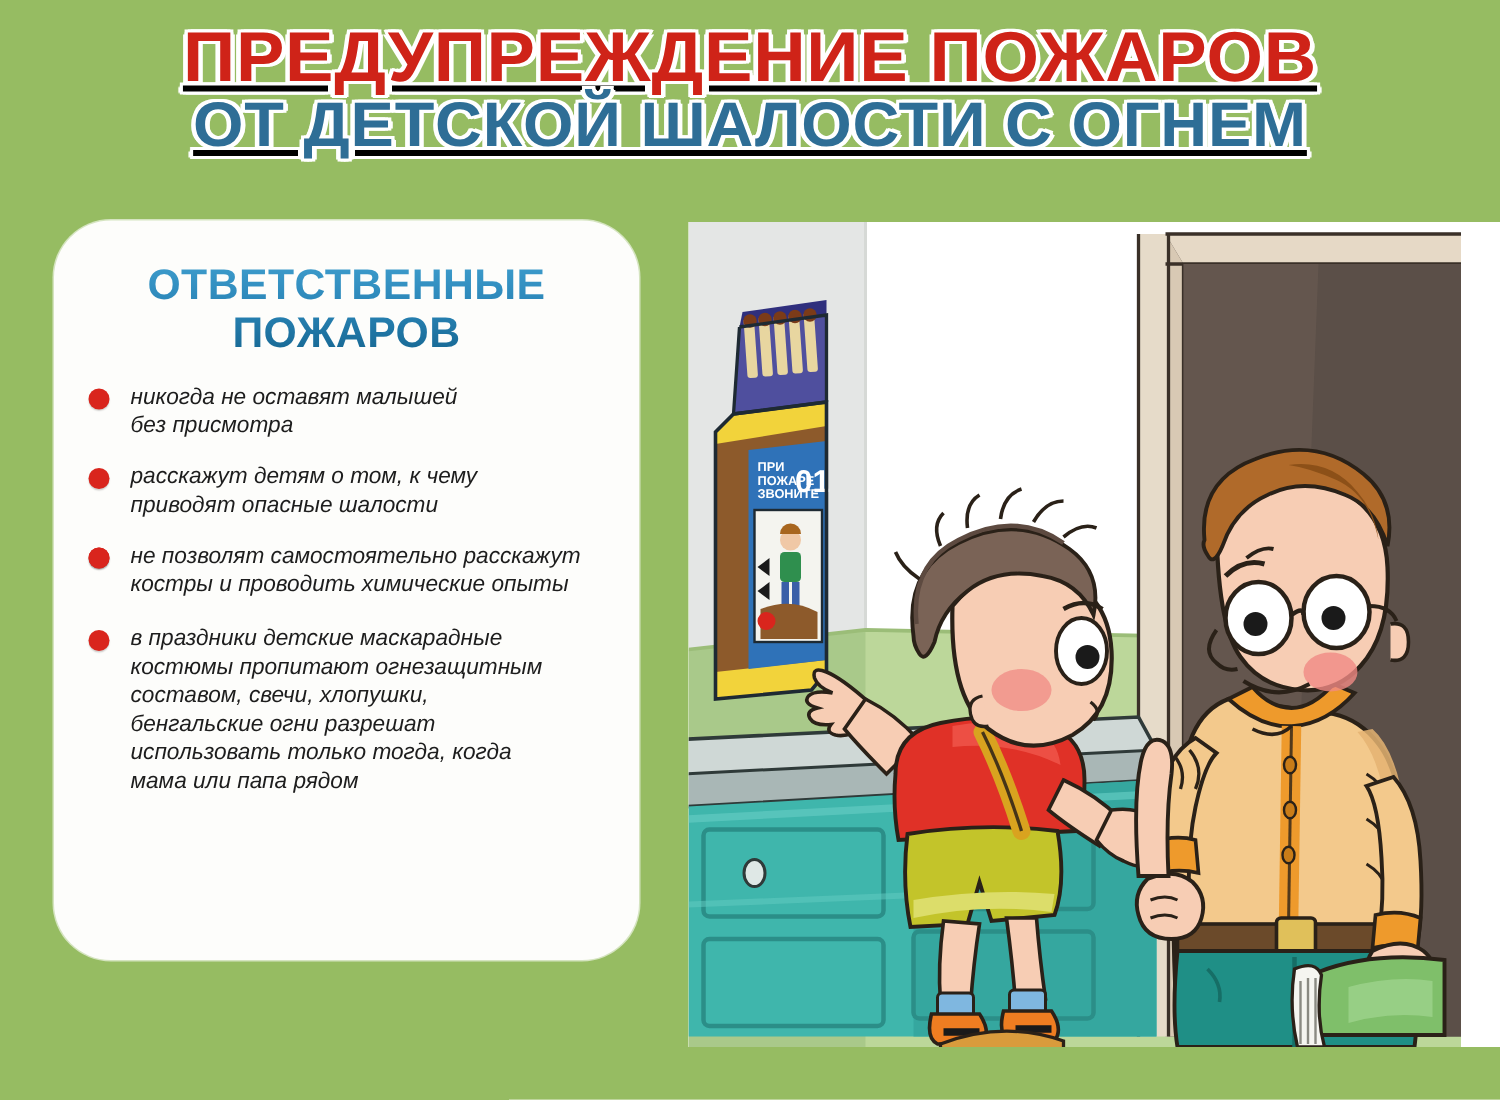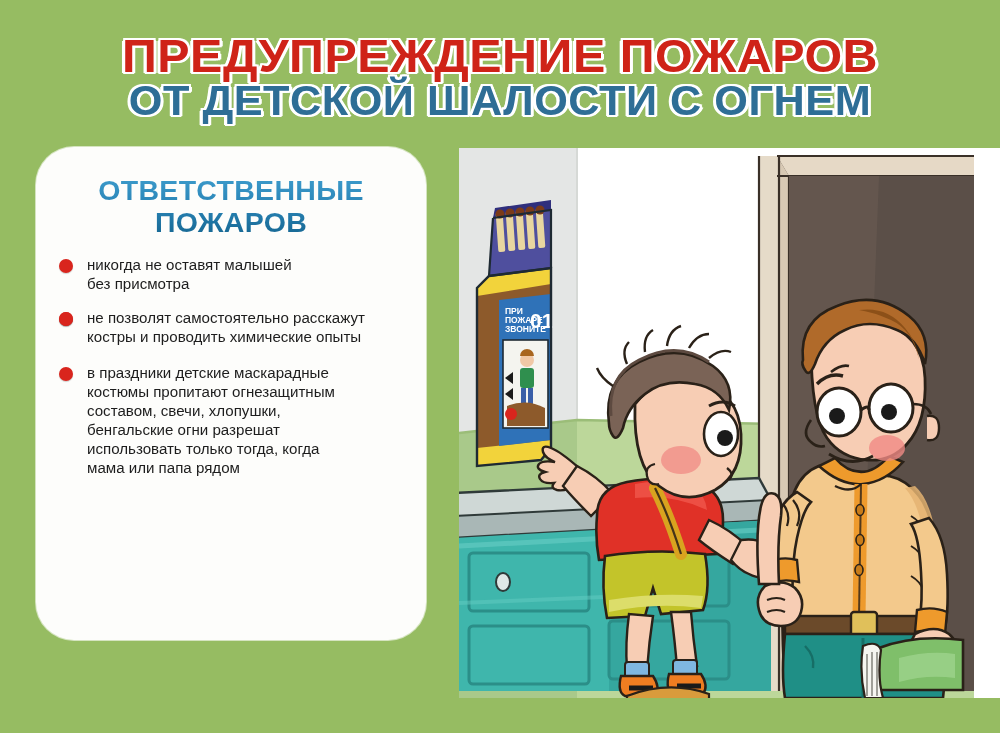--- a/index.html
+++ b/index.html
@@ -19,24 +19,25 @@
     width: 1000px;
     height: 733px;
     background: #96bc62;
     overflow: hidden;
   }
 
   
   #title-block {
     position: absolute;
     left: 0;
-    top: 32px;
+    top: 14px;
     width: 1000px;
     text-align: center;
     line-height: 1;
+    text-decoration: underline;
   }
   .title-line {
     display: block;
     font-family: "Liberation Sans", sans-serif;
     font-weight: bold;
     letter-spacing: 0.5px;
     white-space: nowrap;
     transform: scaleX(1.03);
   }
   #title-line-1 {
@@ -86,20 +87,21 @@
     -webkit-text-fill-color: transparent;
   }
   #card-heading .hl {
     display: block;
   }
 
   #bullet-list {
     margin: 16px 0 0 0;
     padding: 0 19px 0 14px;
     list-style: none;
+    font-style: italic;
   }
   .bullet-row {
     position: relative;
     padding-left: 37px;
     margin-bottom: 15px;
   }
   .bullet-row:last-child { margin-bottom: 0; margin-top: 17px; }
   .bullet-dot {
     position: absolute;
     left: 9px;
@@ -146,20 +148,25 @@
     <div id="card-heading">
       <span class="hl">ОТВЕТСТВЕННЫЕ</span>
       <span class="hl">ПОЖАРОВ</span>
     </div>
 
     <ul id="bullet-list">
       <li class="bullet-row">
         <span class="bullet-dot"></span>
         <span class="bullet-text">никогда не оставят малышей
 без присмотра</span>
+      </li>
+      <li class="bullet-row">
+        <span class="bullet-dot"></span>
+        <span class="bullet-text">расскажут детям о том, к чему
+приводят опасные шалости</span>
       </li>
       <li class="bullet-row">
         <span class="bullet-dot"></span>
       </li>
       <li class="bullet-row">
         <span class="bullet-dot"></span>
         <span class="bullet-text">не позволят самостоятельно расскажут
 костры и проводить химические опыты</span>
       </li>
       <li class="bullet-row">

